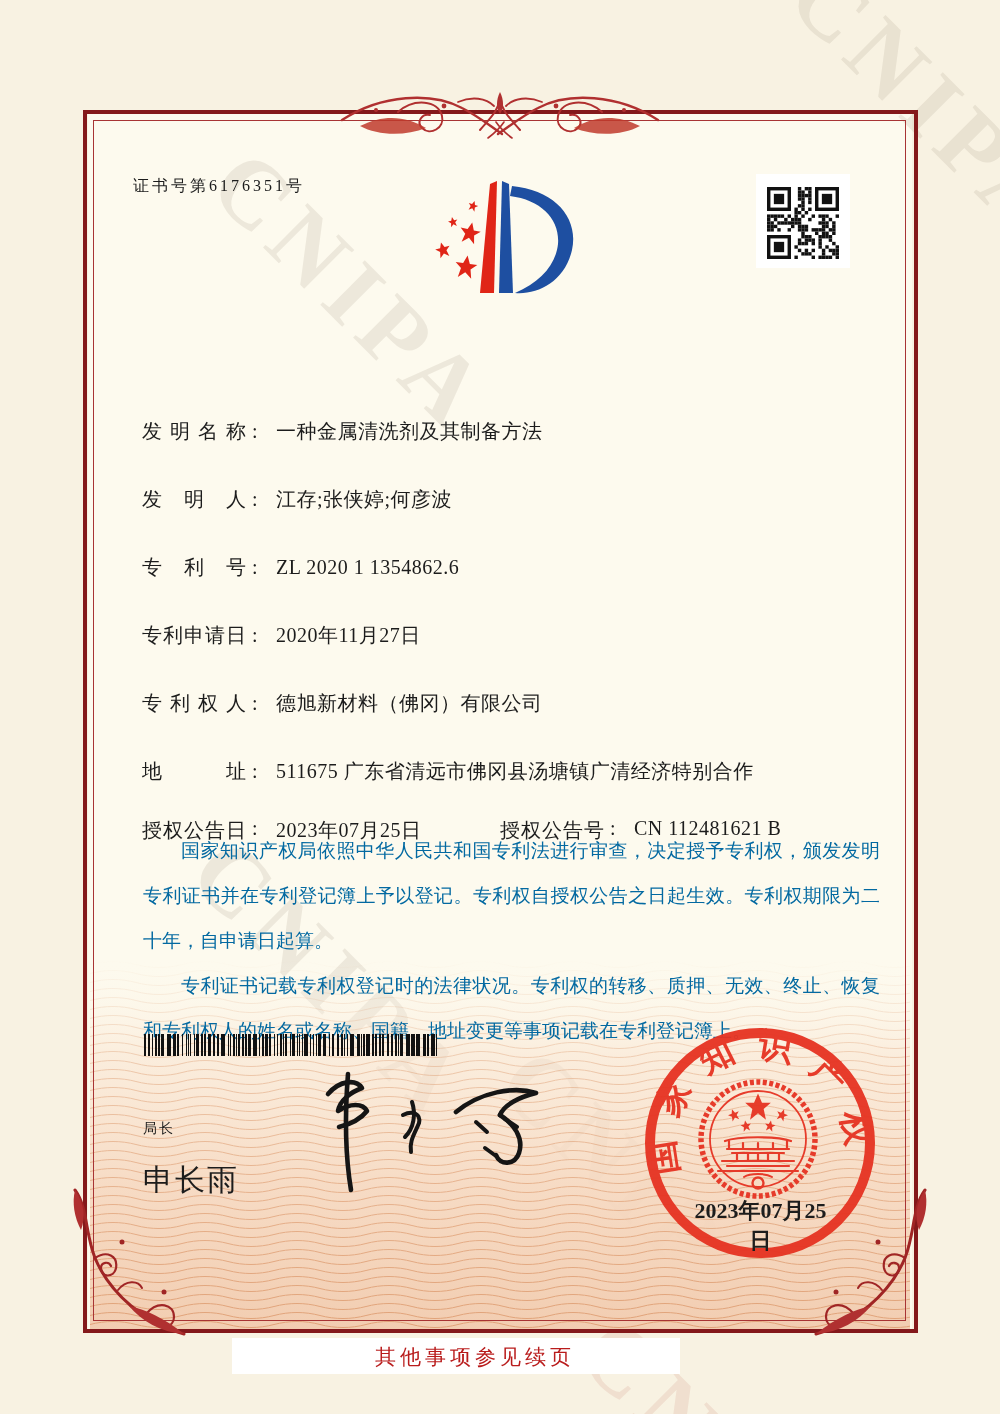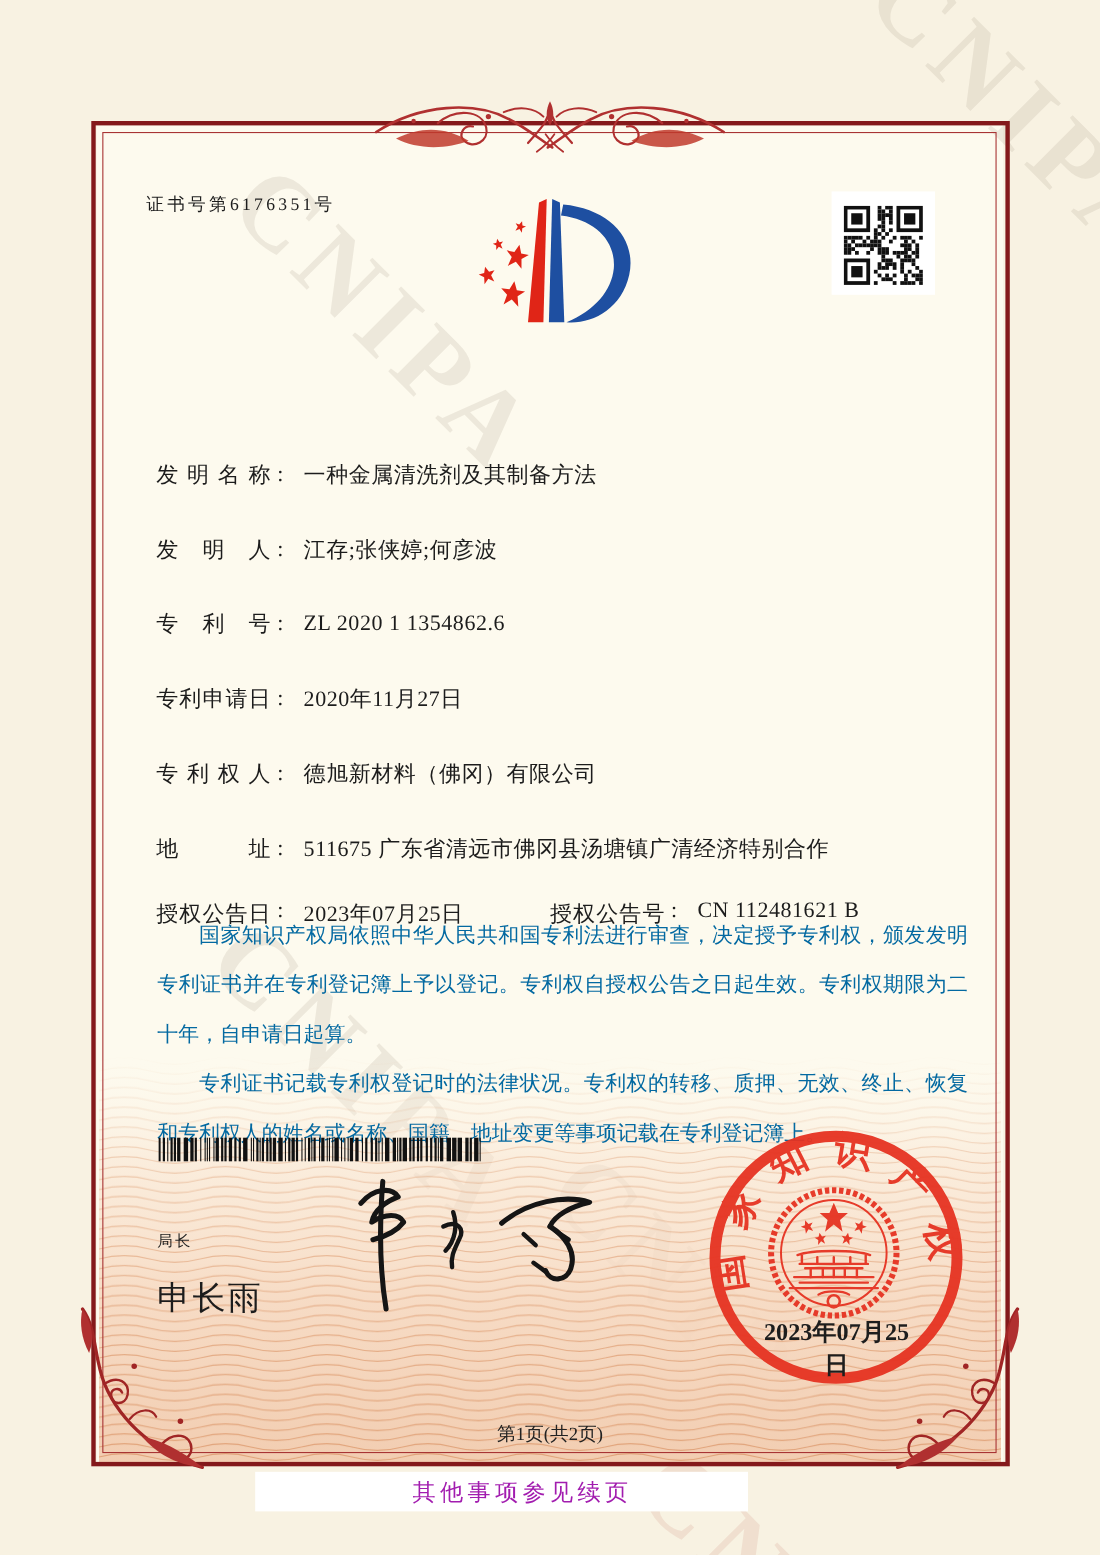--- a/index.html
+++ b/index.html
@@ -52,21 +52,21 @@
   .sig{left:290px;top:1062px;width:260px;height:132px;}
   .director-title{left:143px;top:1120px;font-size:14px;letter-spacing:2px;font-family:"Liberation Sans","DejaVu Sans",sans-serif;}
   .director-name{left:143px;top:1160px;font-size:30px;letter-spacing:2px;font-family:"Liberation Sans","DejaVu Sans",sans-serif;}
 
   .seal{left:644px;top:1027px;width:232px;height:232px;z-index:7;opacity:0.95;}
   .seal-date{left:688px;top:1196px;width:145px;text-align:center;font-size:22px;
              font-weight:bold;color:#1d1d1d;z-index:8;letter-spacing:0px;}
 
   .pagenum{left:0;top:1292px;width:1000px;text-align:center;font-size:17px;z-index:6;color:#222;}
   .note-box{position:absolute;left:232px;top:1338px;width:448px;height:36px;background:#ffffff;z-index:6;}
-  .note{left:0;top:1343px;width:950px;text-align:center;font-size:21px;letter-spacing:4px;z-index:7;color:#a21caf;}
+  .note{left:0;top:1343px;width:950px;text-align:center;font-size:21px;letter-spacing:4px;z-index:7;color:#b91c1c;}
 </style>
 </head>
 <body>
 
 <div class="page">
 
   <div class="paper-bg"></div>
 
   <span class="wm" style="left:846px;top:-60px">CNIPA</span>
   <span class="wm" style="left:268px;top:128px">CNIPA</span>
@@ -472,17 +472,16 @@
         <path d="M-33,2 C-20,-3 20,-3 33,2 M-29,2 L-29,10 M-15,4 L-15,10 M0,4 L0,10 M15,4 L15,10 M29,2 L29,10"></path>
         <path d="M-31,10 L31,10 M-26,14 L26,14 M-21,14 L-21,22 M-10,15 L-10,22 M0,15 L0,22 M10,15 L10,22 M21,14 L21,22"></path>
         <path d="M-36,22 L36,22 M-31,27 L31,27 M-40,32 L40,32"></path>
         <path d="M-14,38 C-8,34 8,34 14,38" stroke-width="2"></path>
         <circle cx="0" cy="44" r="5.5" stroke-width="2.4"></circle>
       </g>
     </g>
   </svg>
   <div class="ink seal-date">2023年07月25日</div>
 
-  <div class="ink pagenum">第1页(共2页)</div>
   <div class="note-box"></div>
   <div class="ink note">其他事项参见续页</div>
 
 </div>
 
 </body></html>

